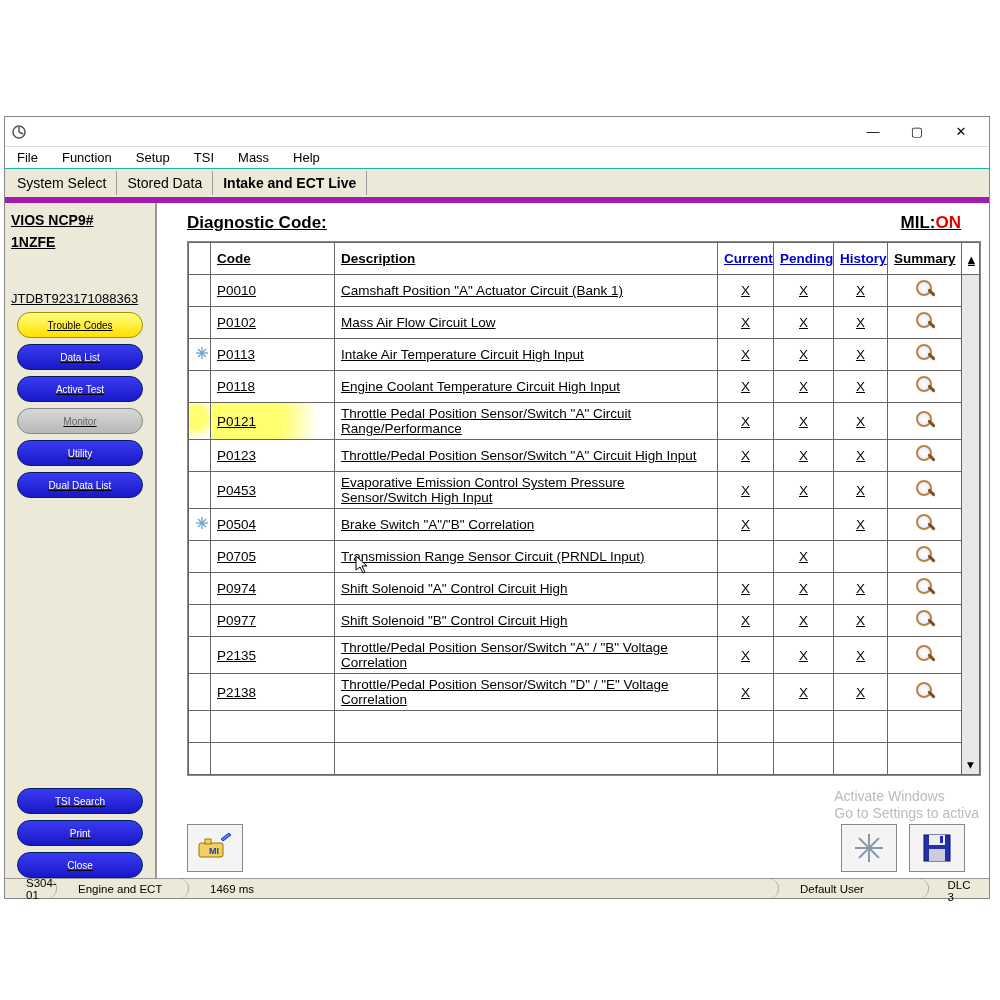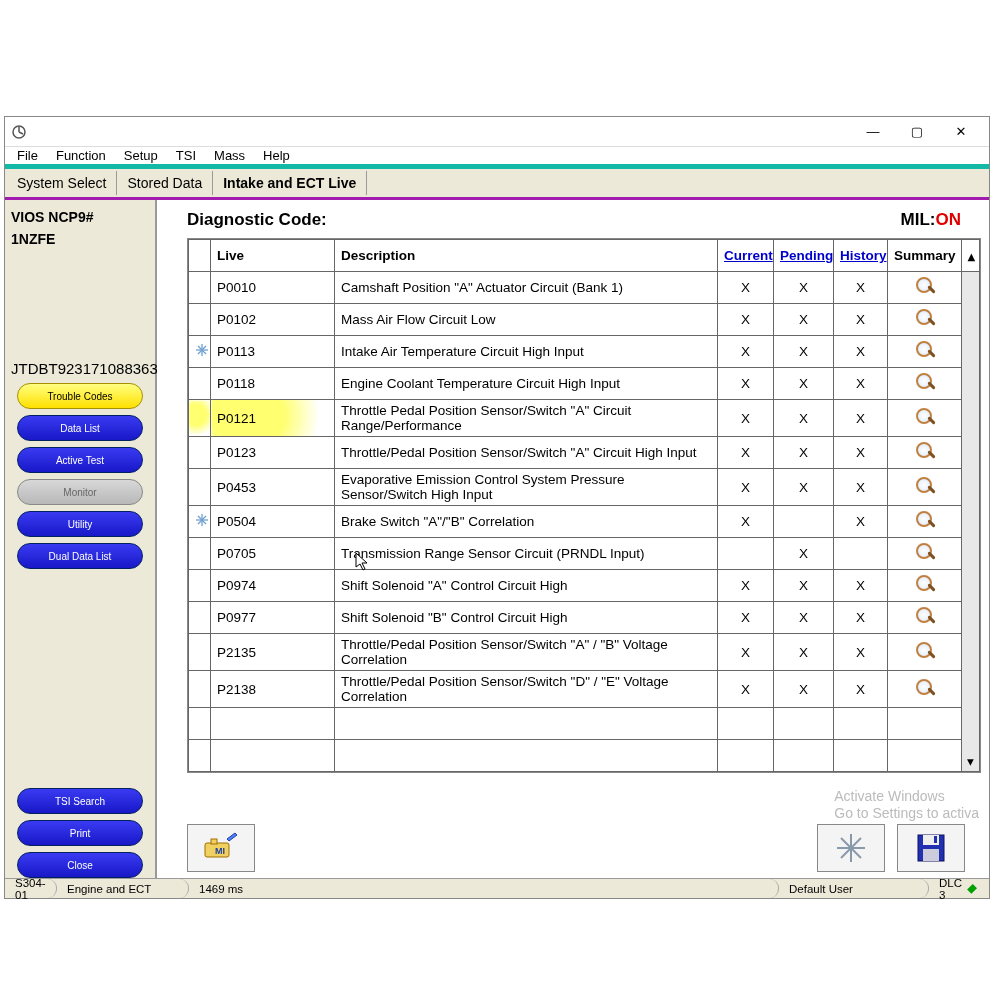--- a/index.html
+++ b/index.html
@@ -37,57 +37,58 @@
   }
   .titlebar .title { flex: 1; color: #333; margin-top: 48px; }
   .titlebar .win-btn {
     width: 44px; height: 28px;
     display: inline-flex; align-items: center; justify-content: center;
     font-size: 13px; color: #000;
   }
   .menubar {
     height: 22px;
     background: #fff;
-    border-bottom: 5px solid #14b8a6;
+    border-bottom: 1px solid #14b8a6;
     display: flex; align-items: center;
     padding: 0 4px;
-    gap: 2px;
+    gap: 8px;
   }
   .menubar .menu-item { padding: 2px 8px; }
   .tabbar {
     height: 28px;
     background: #ece9d8;
     display: flex; align-items: center;
     padding-left: 2px;
   }
   .tabbar .tab {
     padding: 4px 10px;
     border-right: 1px solid #999;
     font-size: 14px;
   }
   .tabbar .tab.active { font-weight: bold; }
   .work {
     flex: 1;
     display: flex;
     overflow: hidden;
-    border-top: 3px solid #a21caf;
+    border-top: 6px solid #a21caf;
+    text-decoration: underline;
   }
   .sidebar {
     width: 152px;
     background: #ece9d8;
     border-right: 2px solid #999;
     display: flex; flex-direction: column;
     padding-top: 6px;
   }
   .sidebar .vehicle {
     font-weight: bold; font-size: 14px;
     padding: 2px 6px;
     line-height: 1.3;
   }
-  .sidebar .vin { font-size: 15px; color: #000; padding: 0 6px; margin-top: 110px; }
+  .sidebar .vin { font-size: 13px; color: #000; padding: 0 6px; margin-top: 38px; }
   .pill {
     width: 126px; height: 26px;
     margin: 6px auto 0 auto;
     border: 1px solid #002060;
     border-radius: 13px;
     display: flex; align-items: center; justify-content: center;
     font-size: 10px;
     background: linear-gradient(#3a3af2, #1818c8);
     color: #fff;
   }
@@ -158,35 +159,35 @@
     position: absolute; pointer-events: none;
     left: 198px; top: 352px; z-index: 50;
   }
 
   .footer-icons {
     margin-top: auto;
     padding-top: 8px;
     display: flex; align-items: center;
   }
   .ficon {
-    width: 68px; height: 48px;
+    width: 56px; height: 48px;
     border: 1px solid #888;
     background: #f4f4f4;
     display: flex; align-items: center; justify-content: center;
     margin-right: 6px;
   }
   .footer-right { margin-left: auto; display: flex; gap: 6px; padding-right: 10px;}
   .statusbar {
     height: 20px;
     border-top: 1px solid #999;
     background: #ece9d8;
     display: flex; align-items: center;
     font-size: 11.5px;
   }
-  .statusbar .cell { padding: 0 10px; border-right: 1px solid #aaa; height: 100%; display:flex; align-items:center;border-radius:9px;}
+  .statusbar .cell { padding: 0 21px; border-right: 1px solid #aaa; height: 100%; display:flex; align-items:center;border-radius:9px;}
   .statusbar .flex { flex: 1; }
   .green-diamond {
     display: inline-block; width: 8px; height: 8px;
     background: #00a000; transform: rotate(45deg); margin: 0 4px;
   }
   .empty-row td { height: 32px; }
   .scroll-head { background:#e8e8e8; text-align:center;}
   .watermark {
     position: absolute; right: 10px; bottom: 56px;
     color: #bbb; font-size: 14px; text-align: left; line-height: 1.2;
@@ -264,21 +265,21 @@
               <col class="col-desc">
             <col class="col-cur">
               <col class="col-pen">
               <col class="col-his">
               <col class="col-sum">
               <col class="col-scroll">
           </colgroup>
           <thead>
             <tr>
               <th></th>
-              <th>Live</th>
+              <th>Code</th>
               <th>Description</th>
               <th class="link">Current</th>
               <th class="link">Pending</th>
               <th class="link">History</th>
               <th>Summary</th>
               <th class="scroll-head">▴</th>
             </tr>
           </thead>
           <tbody id="dtc-body">
               <tr>
@@ -477,18 +478,18 @@
         <div style="font-size:14px">Go to Settings to activa</div>
       </div>
     </div>
   </div>
 
   <div class="statusbar">
     <div class="cell" style="width:52px">S304-01</div>
     <div class="cell" style="width:132px">Engine and ECT</div>
     <div class="cell flex">1469 ms</div>
     <div class="cell" style="width:150px">Default User</div>
-    <div class="cell" style="width:60px; border-right:none;">
+    <div class="cell" style="width:60px; border-right:none;flex-direction:column;">
       <span>DLC 3</span>
       <span class="green-diamond"></span>
     </div>
   </div>
 </div>
 
 </body></html>

